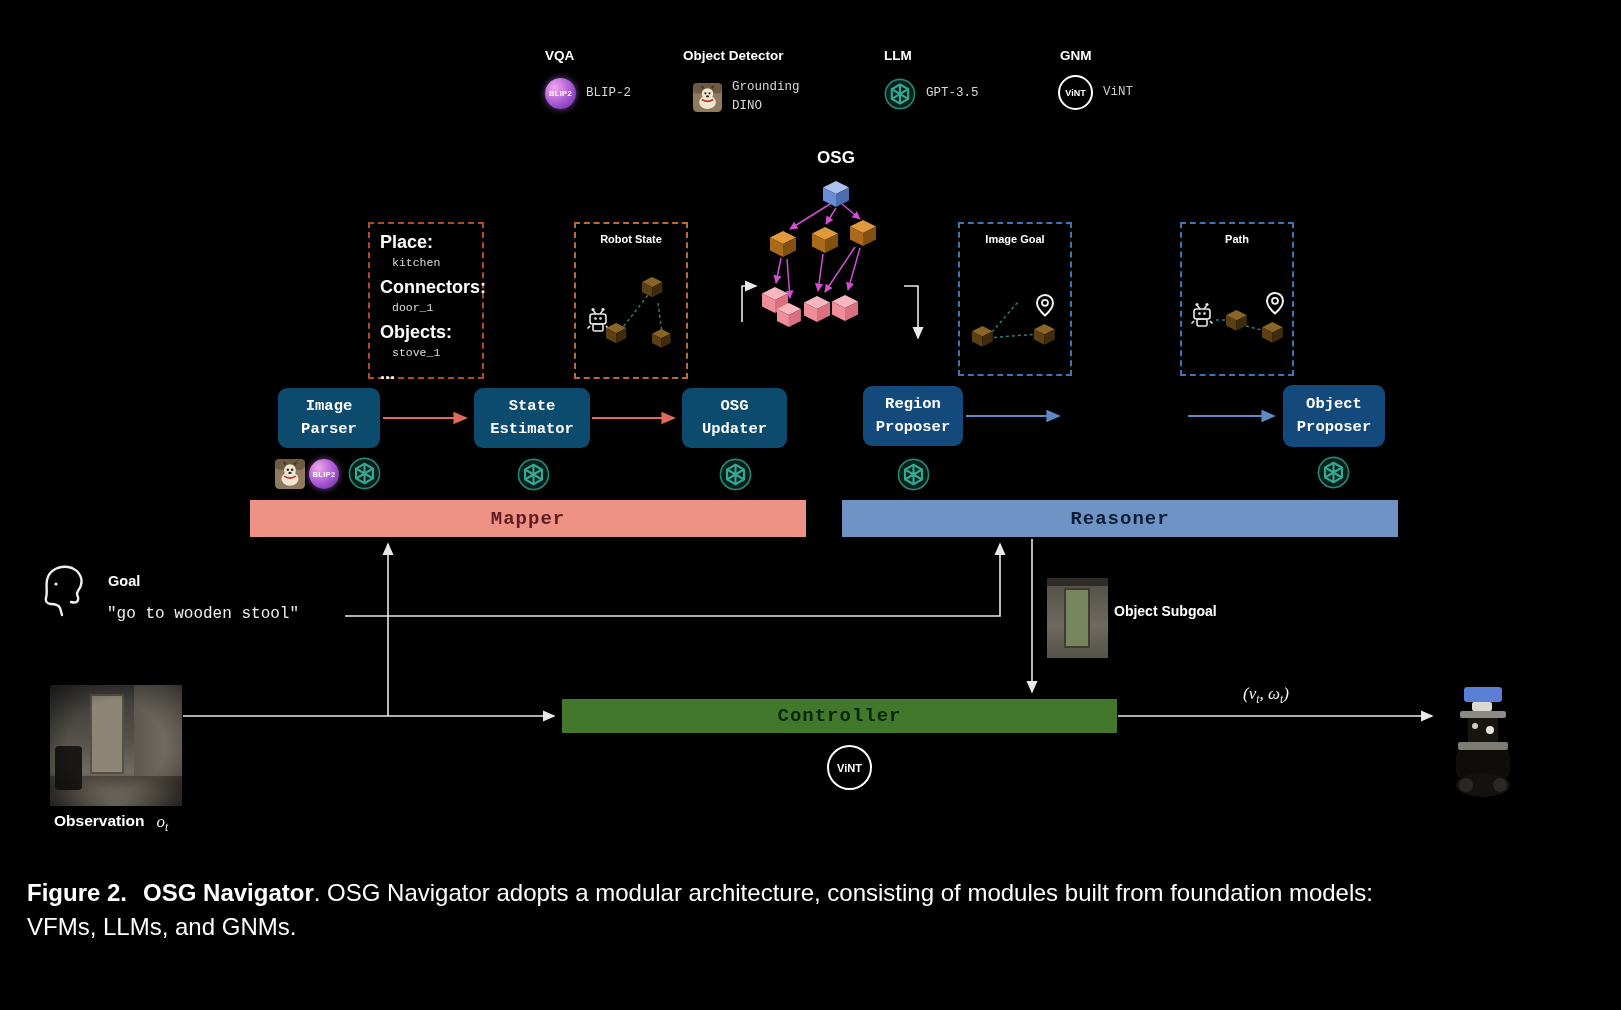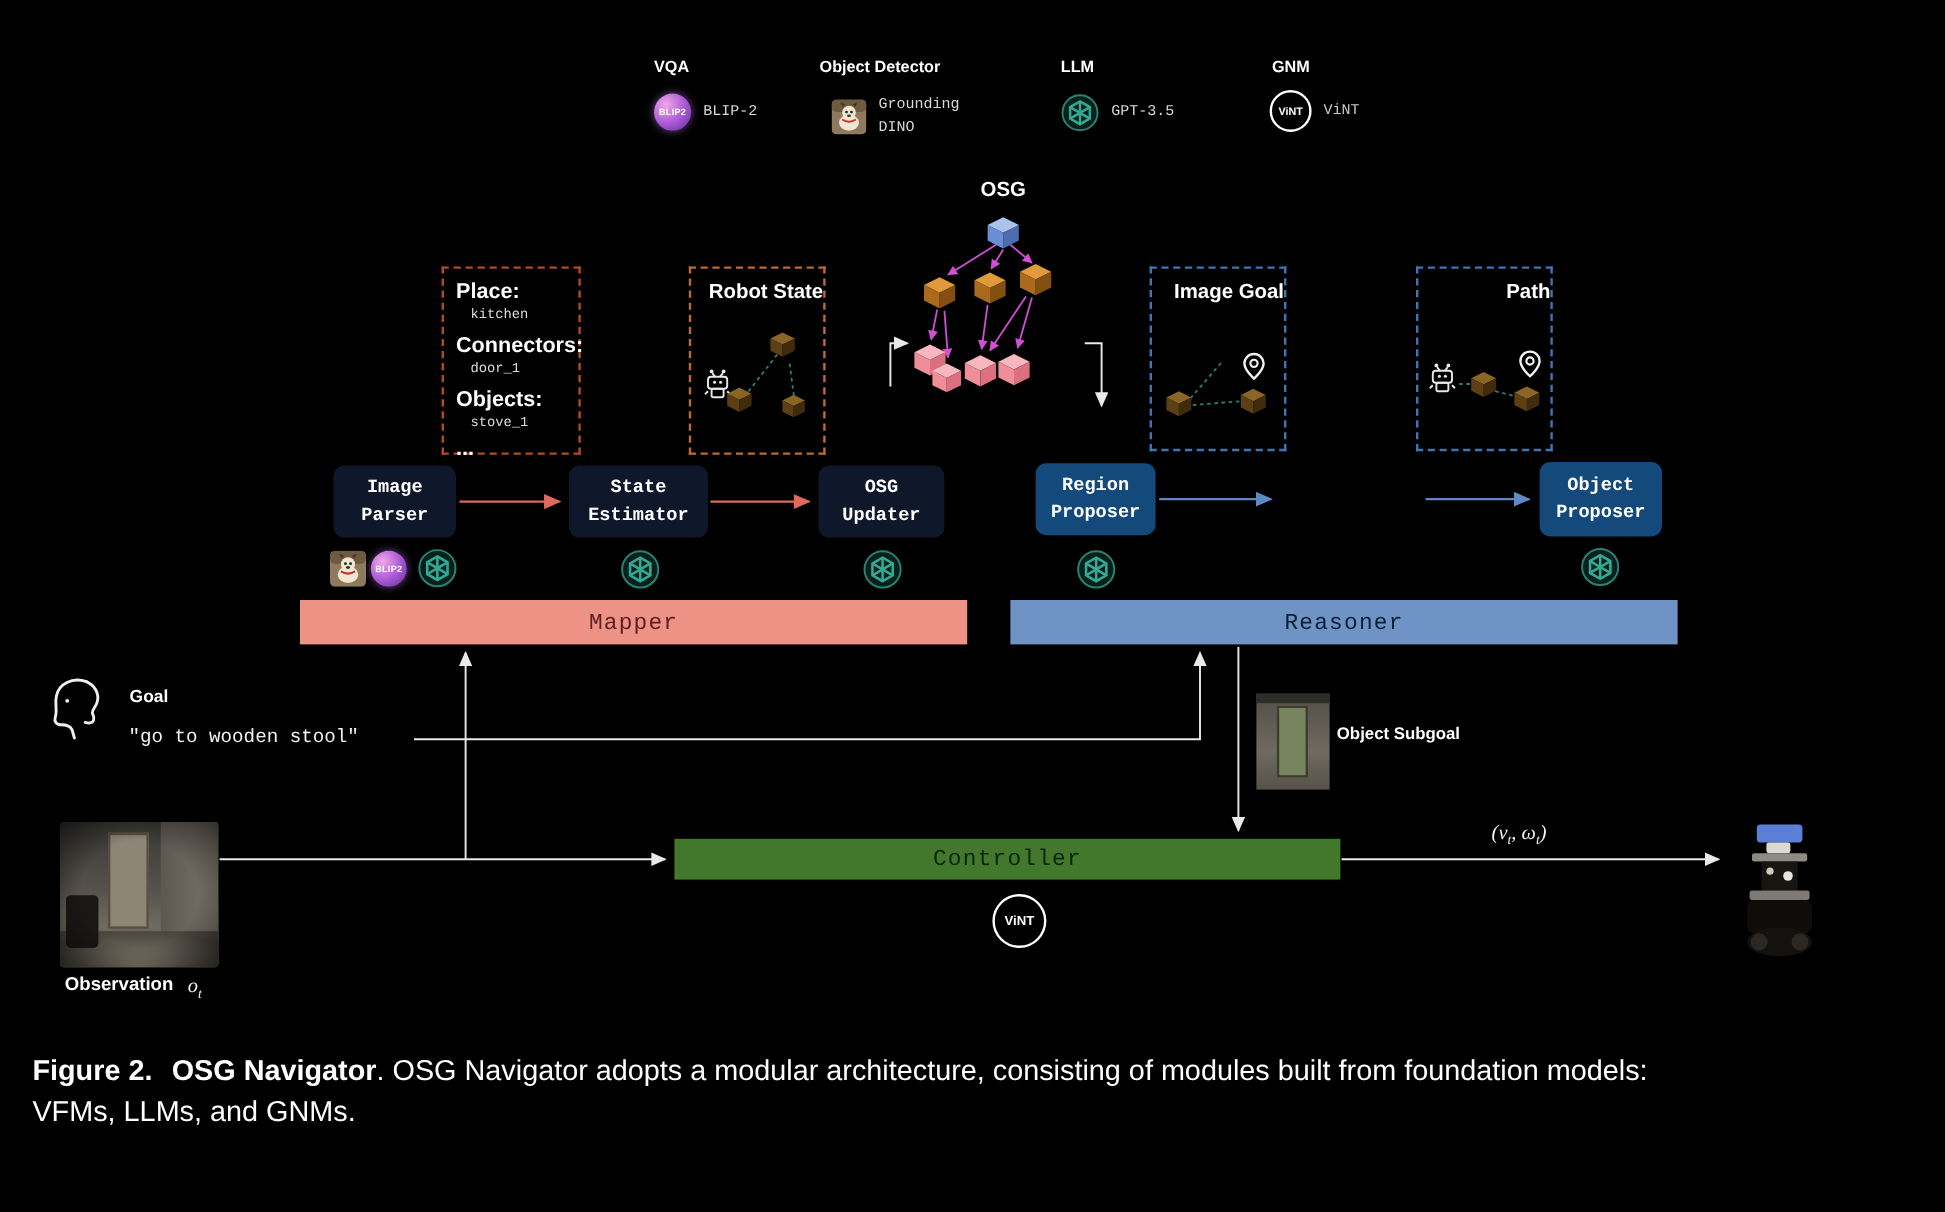--- a/index.html
+++ b/index.html
@@ -36,36 +36,36 @@
     box-shadow:0 0 7px rgba(205,130,255,.55)}
   .blip2-icon span{font-family:"Liberation Sans",sans-serif;font-weight:bold;font-size:7.5px;color:#fff;letter-spacing:.3px}
   .vint-badge{border-radius:50%;background:#000;border:2px solid #fff;display:flex;align-items:center;
     justify-content:center;color:#fff;font-weight:bold;flex:none}
 
   
   .panel{position:absolute;z-index:2}
   .panel-orange{border:2px dashed #b14a28}
   .panel-orange2{border:2px dashed #bc6a34}
   .panel-blue{border:2px dashed #3f74b5}
-  .ptitle{font-weight:bold;font-size:17px;color:#fff;text-align:right;margin-top:9px}
+  .ptitle{font-weight:bold;font-size:11px;color:#fff;text-align:center;margin-top:9px}
   .mini{position:absolute;left:0;bottom:2px}
   .pfield{padding:0 0 0 10px}
   .plabel{font-weight:bold;font-size:18px;color:#fff;margin-top:8px}
   .pvalue{font-size:11.5px;color:#dcdcdc;margin:3px 0 0 12px}
 
   
   .mod{position:absolute;z-index:2;border-radius:9px;display:flex;align-items:center;justify-content:center;
     color:#fff;font-family:"Liberation Mono","DejaVu Sans Mono",monospace;font-weight:bold;font-size:15.5px;
     line-height:1.5;text-align:center;white-space:pre-line}
-  .maroon{background:#0f172a}
+  .maroon{background:#0c4a6e}
   .navy{background:#14497b}
 
   
   .bar{position:absolute;z-index:2;display:flex;align-items:center;justify-content:center;
-    font-family:"Liberation Mono","DejaVu Sans Mono",monospace;font-weight:normal;font-size:19px;letter-spacing:1px}
+    font-family:"Liberation Mono","DejaVu Sans Mono",monospace;font-weight:bold;font-size:19px;letter-spacing:1px}
   .bar-mapper{background:#ee9286;color:#5d1d20}
   .bar-reasoner{background:#6e93c4;color:#0c1f38}
   .bar-controller{background:#41782b;color:#0b2606}
 
   .osg-title{position:absolute;z-index:2;font-weight:bold;font-size:17px;color:#fff;text-align:center}
 
   
   .goal-label{position:absolute;z-index:2;font-weight:bold;font-size:14.5px}
   .goal-text{position:absolute;z-index:2;font-size:16px;color:#f0f0f0}
 

